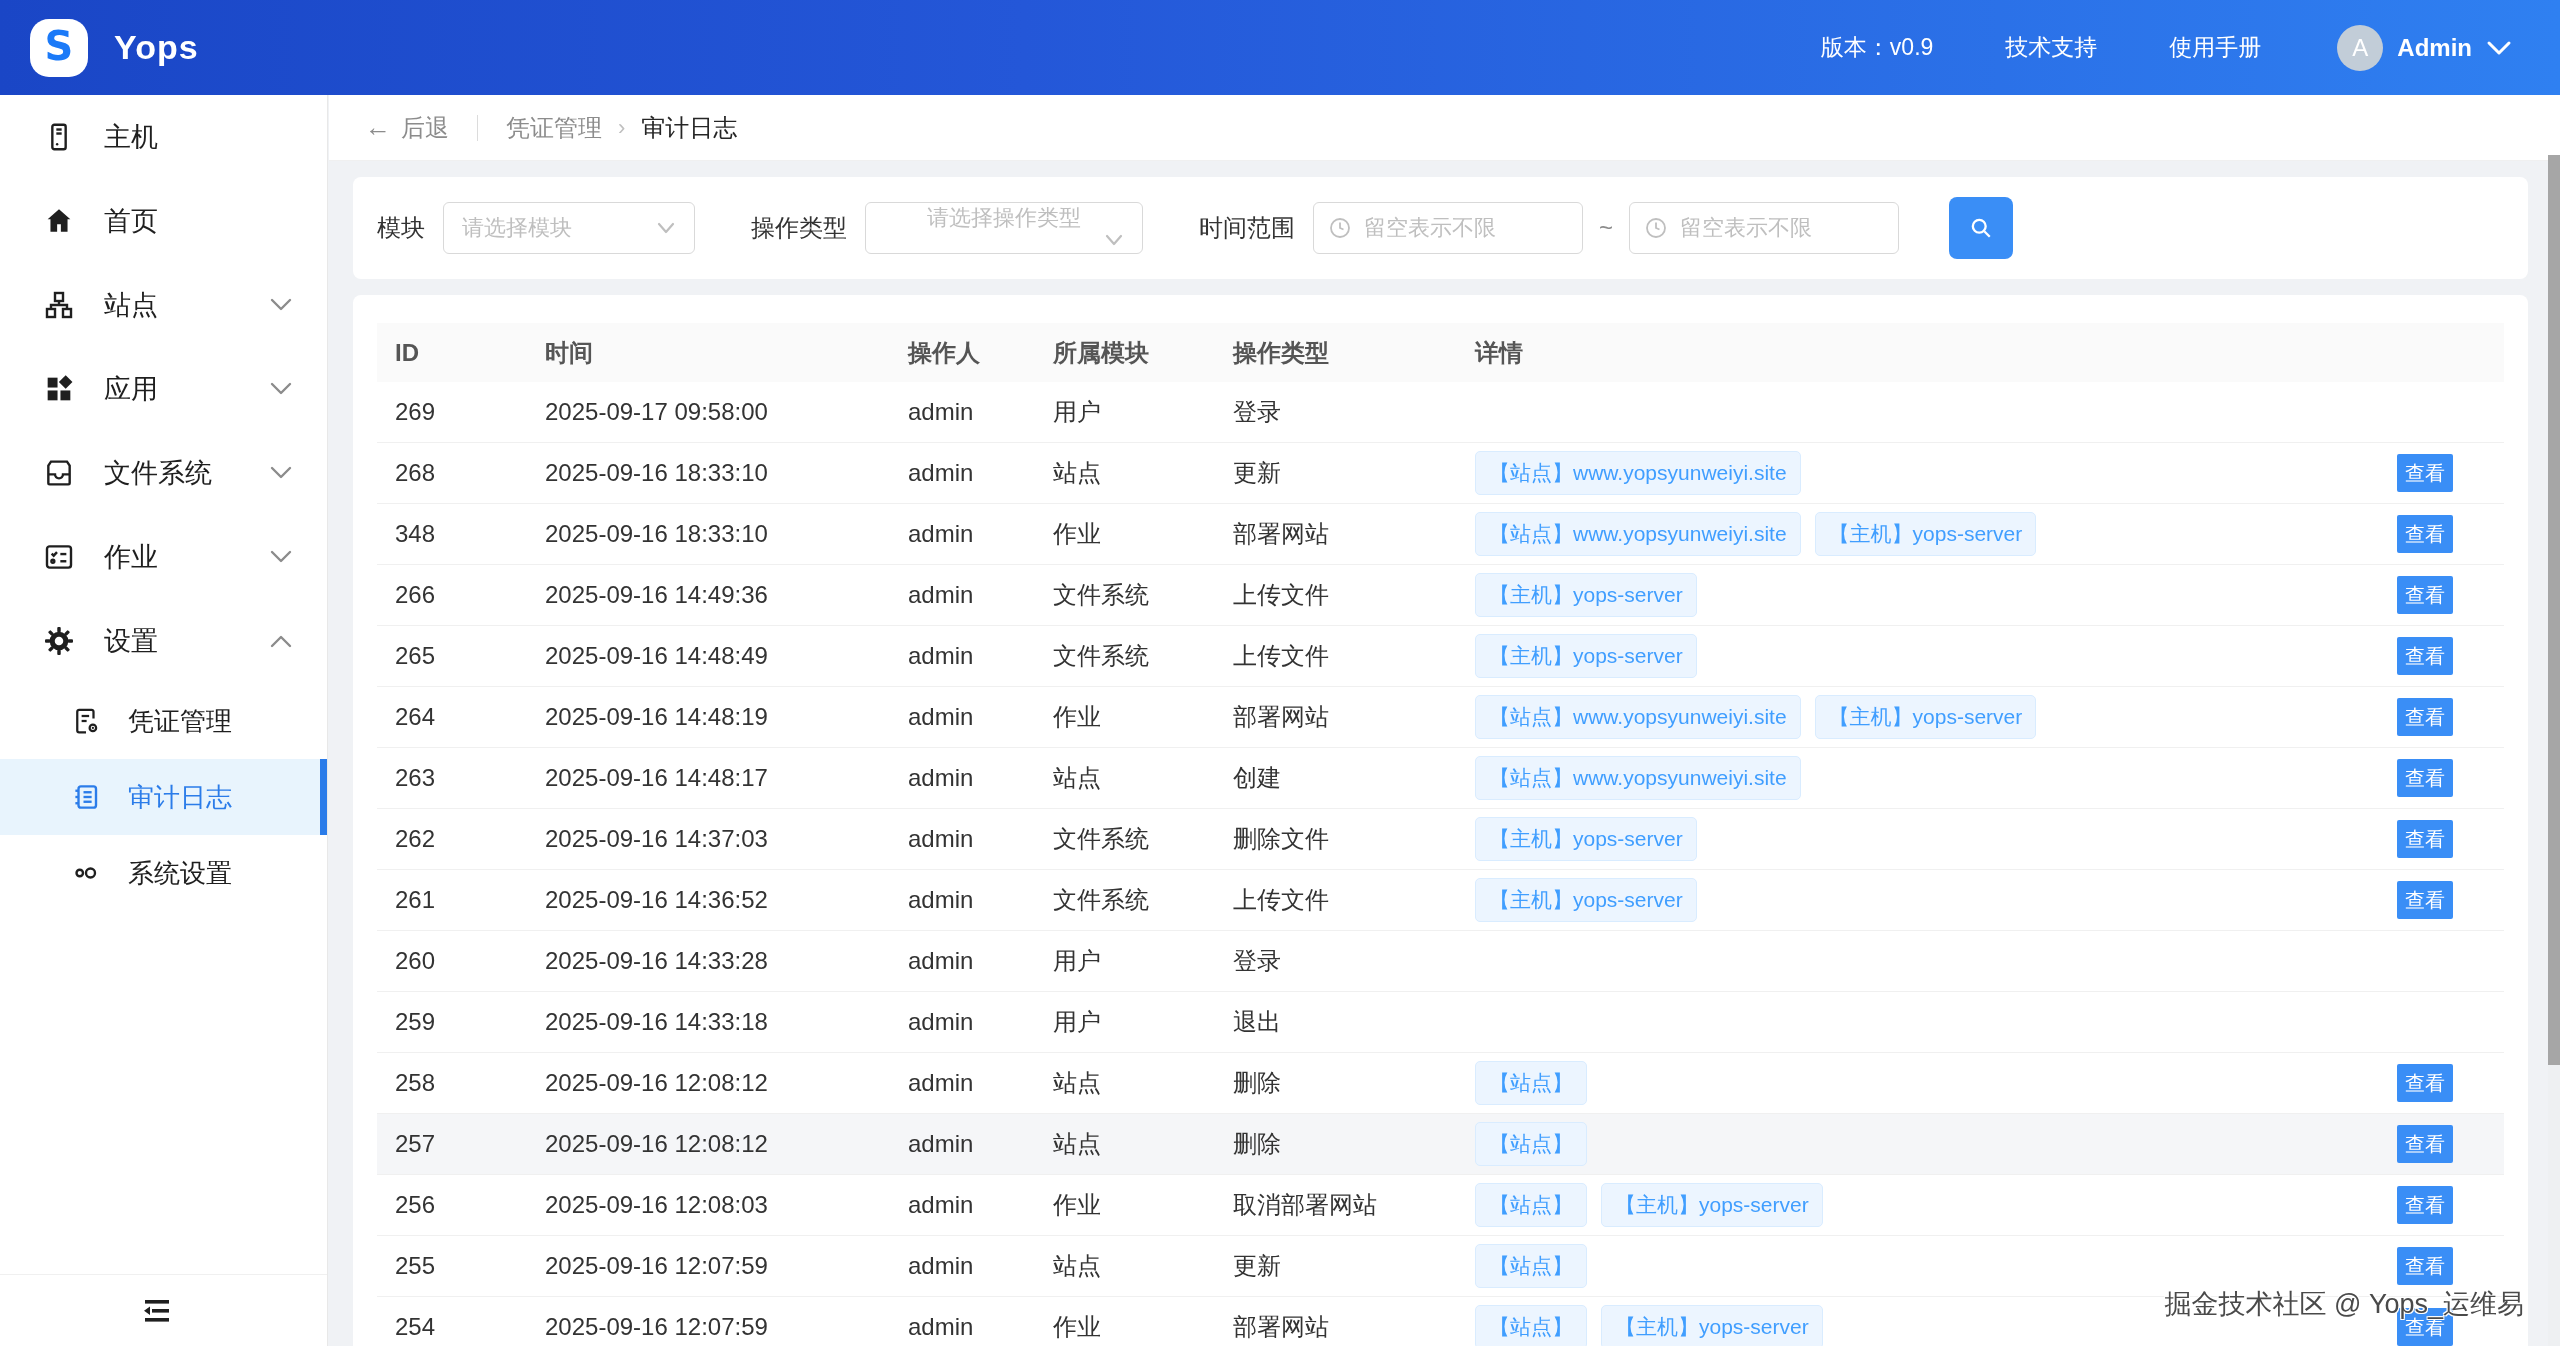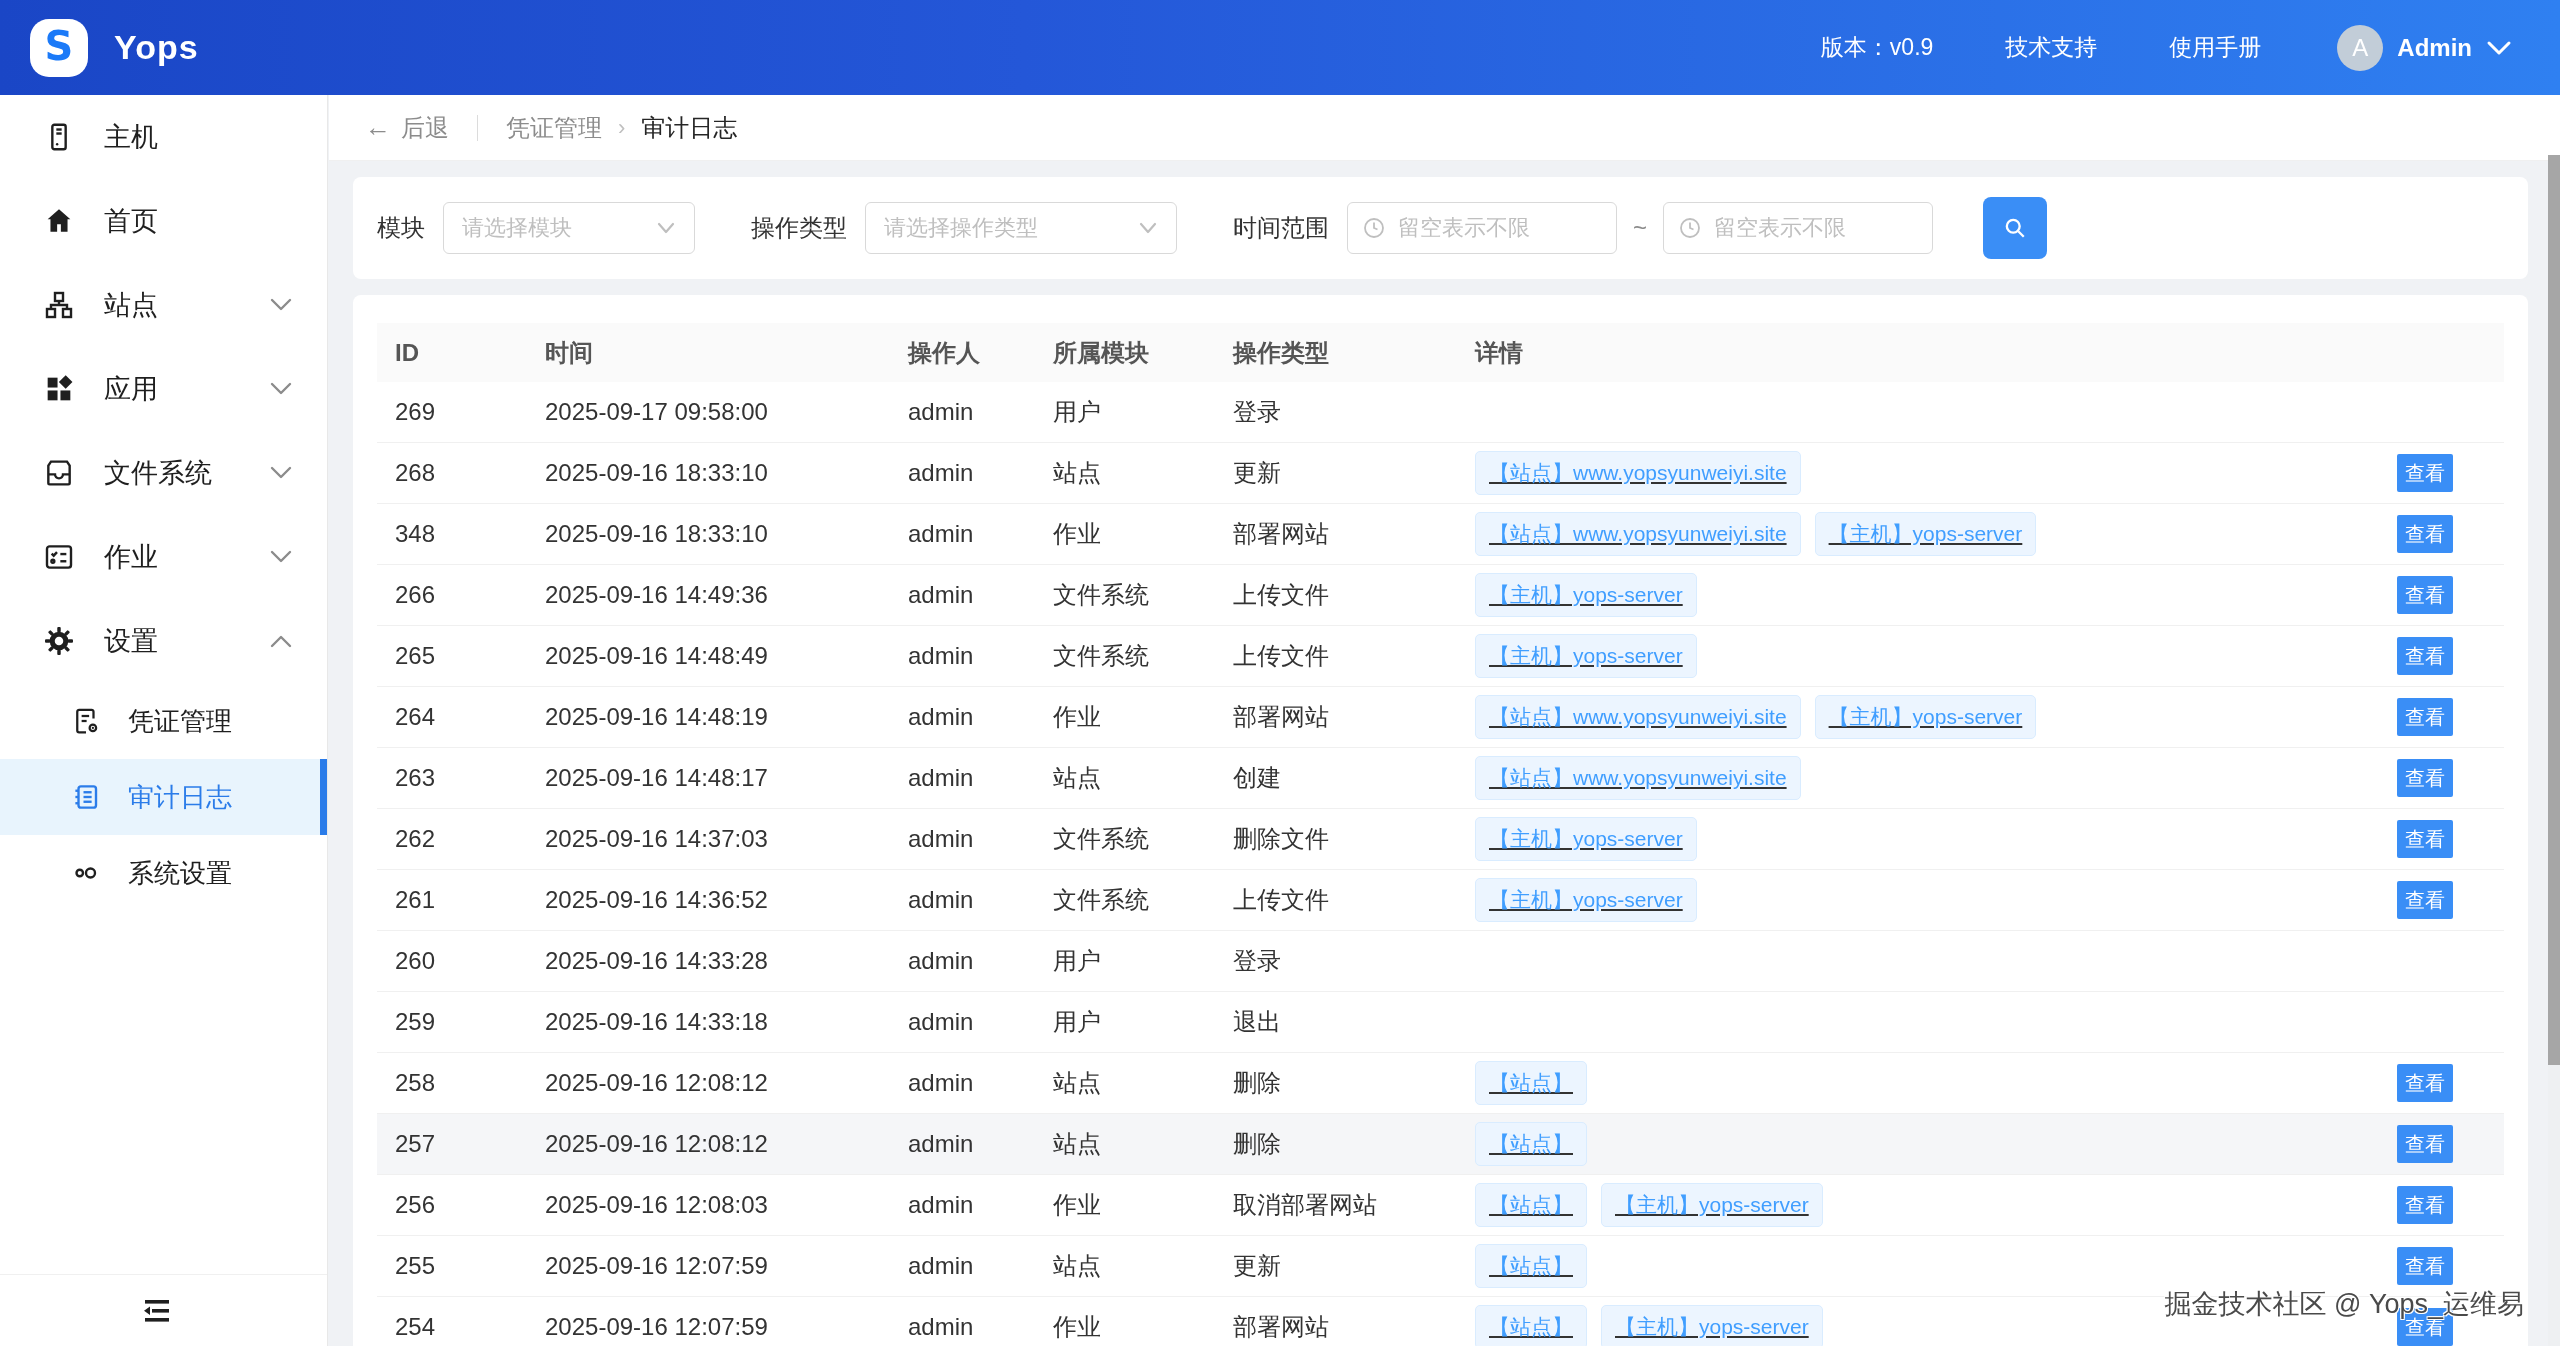--- a/index.html
+++ b/index.html
@@ -52,39 +52,39 @@
   .content { flex:1; background:#f0f2f5; padding:16px 32px 0 24px; overflow:hidden; position:relative; }
 
   
   .filter-card { height:102px; background:#fff; border-radius:8px; display:flex; align-items:center; padding-left:24px; }
   .f-label { font-size:24px; color:#333; flex:none; }
   .f-select { height:52px; border:1px solid #d9d9d9; border-radius:6px; background:#fff;
     display:flex; align-items:center; padding:0 18px; margin-left:18px; cursor:pointer; }
   .f-select .ph { font-size:22px; color:#bfbfbf; }
   .f-select .sel-chev { margin-left:auto; }
   .sel-module { width:252px; }
-  .sel-optype { width:312px; }
+  .sel-optype { width:278px;flex-direction:column; }
   .f-gap { width:56px; flex:none; }
   .f-date { width:270px; height:52px; border:1px solid #d9d9d9; border-radius:6px; background:#fff;
     display:flex; align-items:center; padding:0 14px; margin-left:18px; cursor:text; }
   .f-date .ph { font-size:22px; color:#bfbfbf; margin-left:12px; }
   .tilde { font-size:24px; color:#8c8c8c; margin:0 16px; }
   .search-btn { width:64px; height:62px; background:#3a8ef6; border:none; border-radius:8px;
     margin-left:50px; display:flex; align-items:center; justify-content:center; cursor:pointer; }
 
   
   .table-card { margin-top:16px; background:#fff; border-radius:8px; padding:28px 24px 0 24px; height:1200px; }
   .thead, .trow { display:grid;
     grid-template-columns:150px 363px 145px 180px 242px 1fr 125px; align-items:center; }
   .thead { height:59px; background:#fafafa; }
   .thead .th { font-size:24px; color:#555; font-weight:700; padding-left:18px; }
   .trow { height:61px; border-bottom:1px solid #f0f0f0; background:#fff; }
   .trow.hl { background:#f5f6f8; }
   .td { font-size:24px; color:#333; padding-left:18px; white-space:nowrap; overflow:visible; }
-  .c-tags { display:flex; align-items:center; gap:14px;text-decoration:underline; }
+  .c-tags { display:flex; align-items:center; gap:14px; }
   .tag { background:#ecf5ff; border:1px solid #d9ecff; color:#409eff; font-size:21px;
     padding:7px 13px; border-radius:5px; white-space:nowrap; }
   .view-btn { width:56px; height:38px; background:#3a8ef6; color:#fff; border:none; border-radius:2px;
     font-size:20px; cursor:pointer; font-family:inherit; display:flex; align-items:center; justify-content:center; }
 
   
   .watermark { position:absolute; right:36px; bottom:24px; font-size:27px; color:#4a4a4a; z-index:40;
     text-shadow:-1px -1px 0 #fff,1px -1px 0 #fff,-1px 1px 0 #fff,1px 1px 0 #fff; pointer-events:none; }
   .scroll-track { position:absolute; right:0; top:160px; width:12px; bottom:0; background:#eef0f2; z-index:50; }
   .scroll-thumb { position:absolute; right:0; top:155px; width:12px; height:910px; background:#a6a6a6; z-index:51; cursor:grab; }

